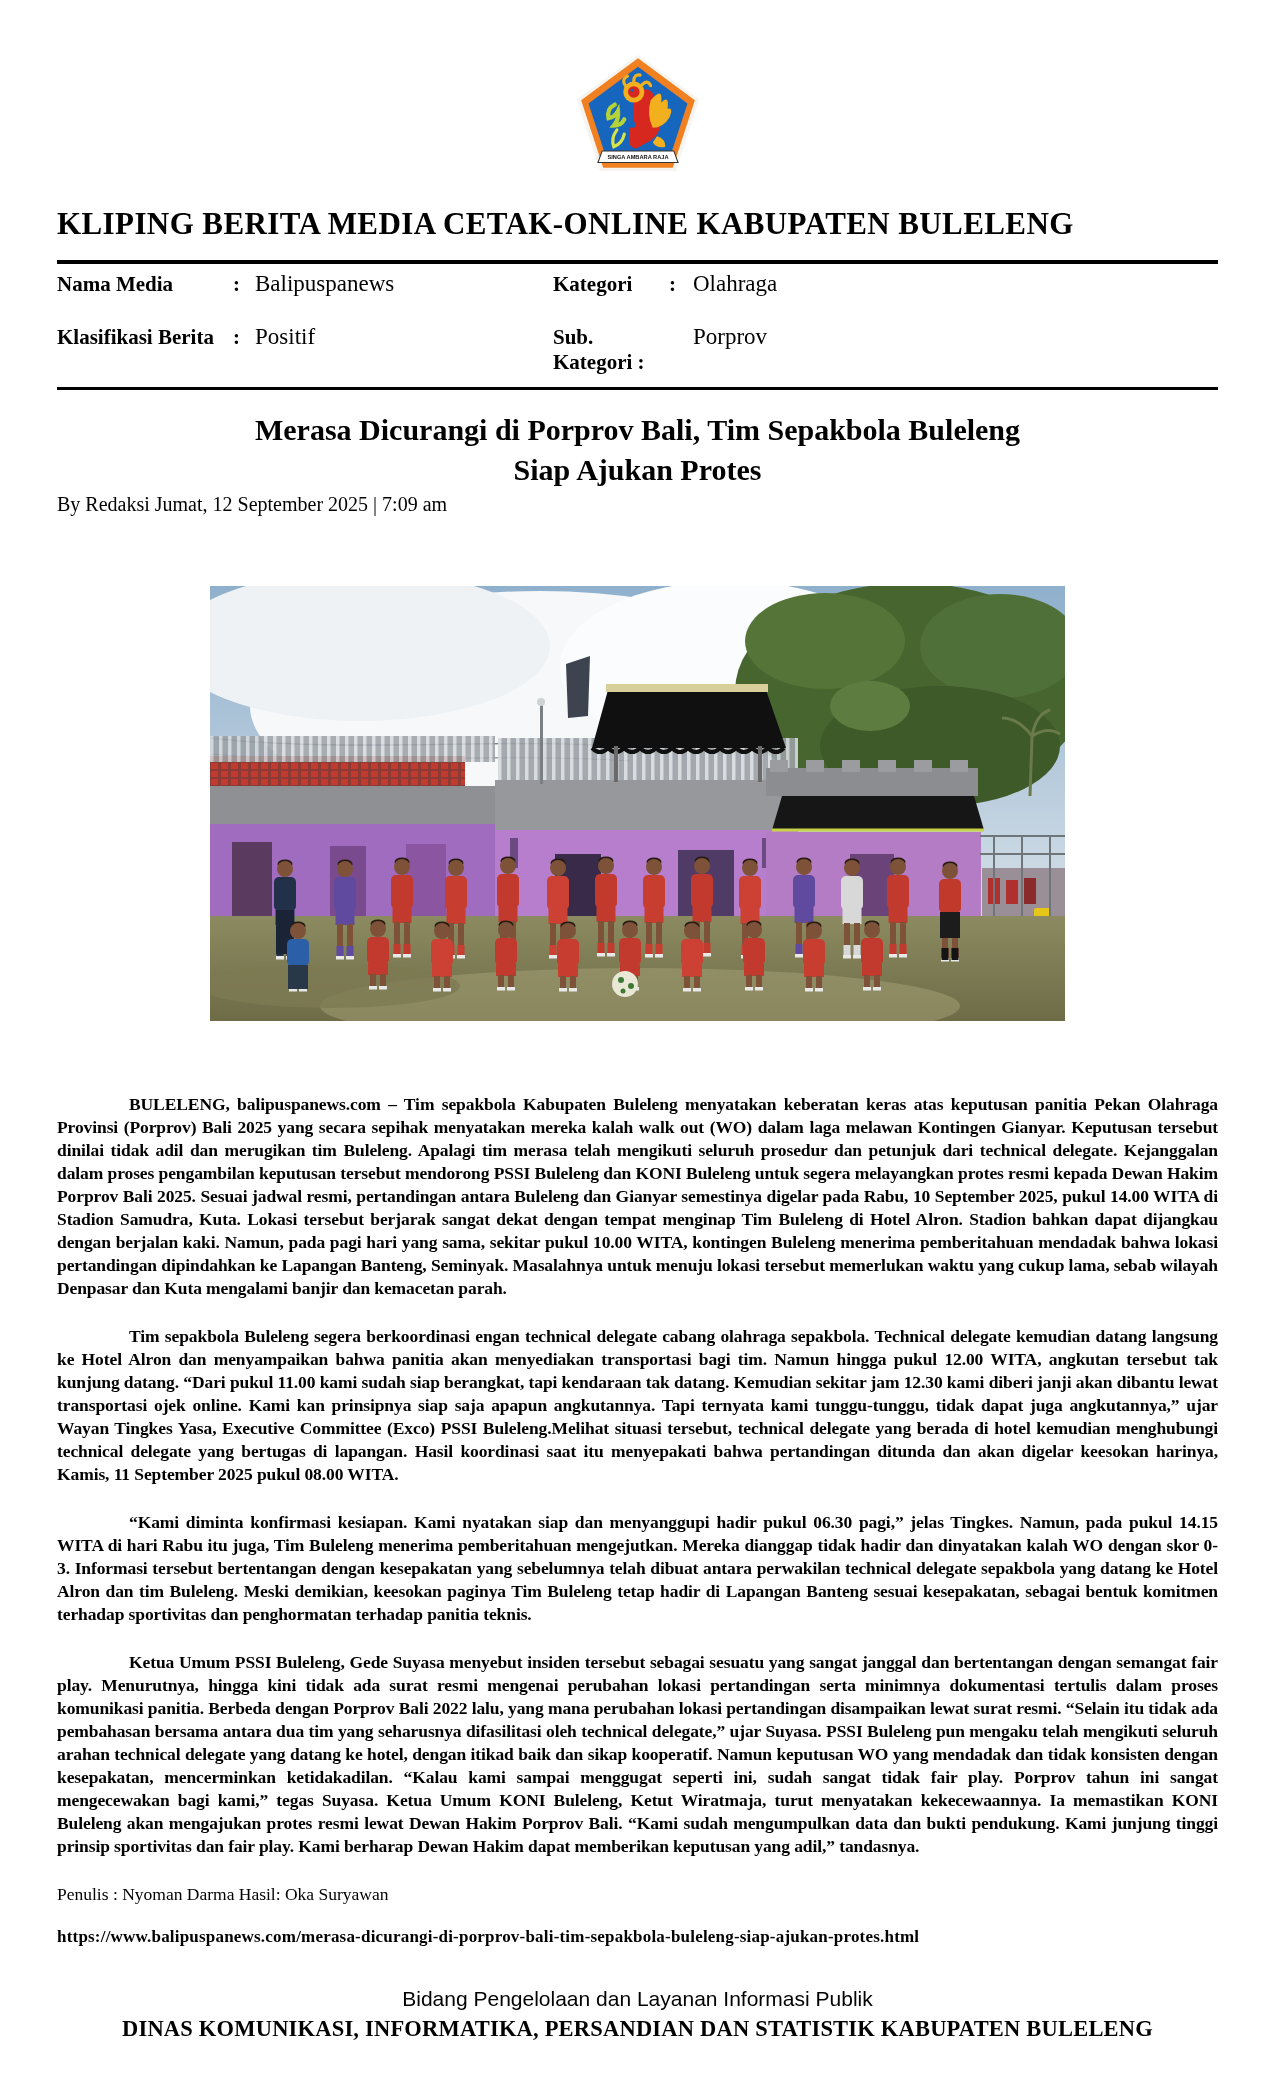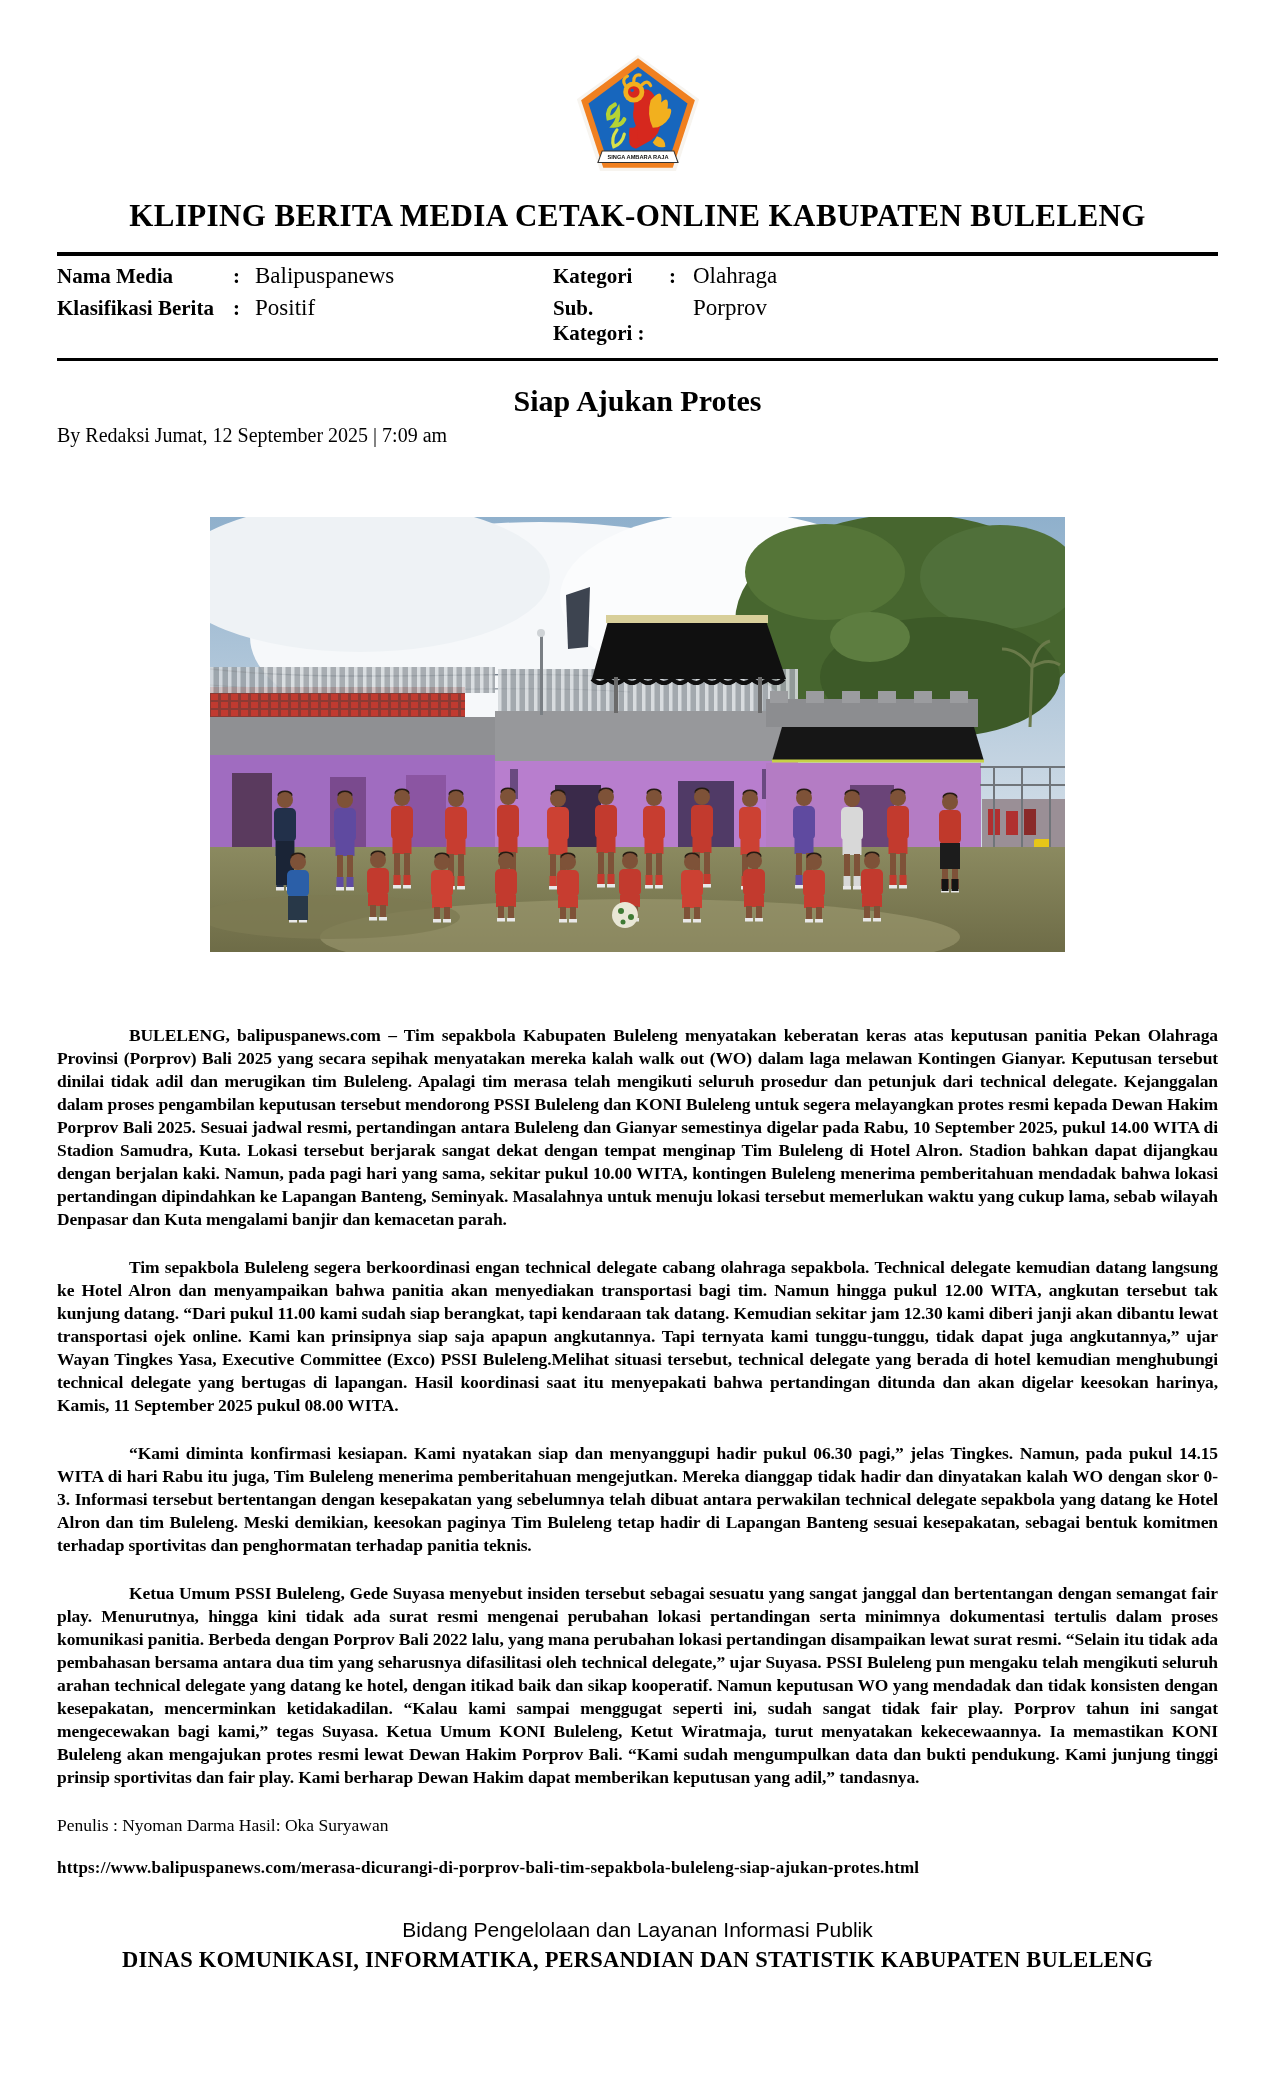--- a/index.html
+++ b/index.html
@@ -12,38 +12,37 @@
     font-family:"Liberation Serif", serif;
     color:#000;
     overflow:hidden;
   }
   .content{width:1161px;margin:0 auto;}
   
   .logo-wrap{padding-top:54px;text-align:center;}
   .logo-wrap svg{width:132px;height:118px;}
   
   .header-title{
-    margin-top:22px;
-    text-align:center;
+    margin-top:30px;
     font-weight:bold;
     font-size:31px;
     letter-spacing:.4px;
     font-family:"Liberation Serif", serif;
   }
   
   .meta{
     margin-top:18px;
     border-top:4px solid #000;
     border-bottom:3px solid #000;
     padding:7px 0 12px 0;
   }
   .meta-grid{
     display:grid;
     grid-template-columns:176px 22px 298px 116px 24px 1fr;
-    row-gap:6px;
+    row-gap:27px;
     align-items:baseline;
   }
   .meta-label{font-weight:bold;font-size:21px;}
   .meta-colon{font-weight:bold;font-size:21px;}
   .meta-value{font-size:23px;}
   
   .article-title{
     margin-top:20px;
     text-align:center;
     font-weight:bold;
@@ -133,20 +132,21 @@
         <span class="meta-colon">:</span>
         <span class="meta-value">Positif</span>
         <span class="meta-label">Sub. Kategori :</span>
         <span class="meta-colon"></span>
         <span class="meta-value">Porprov</span>
       </div>
     </div>
 
     
     <div class="article-title">
+      <div>Merasa Dicurangi di Porprov Bali, Tim Sepakbola Buleleng</div>
       <div>Siap Ajukan Protes</div>
     </div>
     <div class="byline">By Redaksi Jumat, 12 September 2025 | 7:09 am</div>
 
     
     <div class="photo-wrap">
       <svg viewBox="0 0 855 435" aria-hidden="true">
         <defs>
           <linearGradient id="skyGrad" x1="0" y1="0" x2="0" y2="1">
             <stop offset="0" stop-color="#8fb0cc"></stop>

